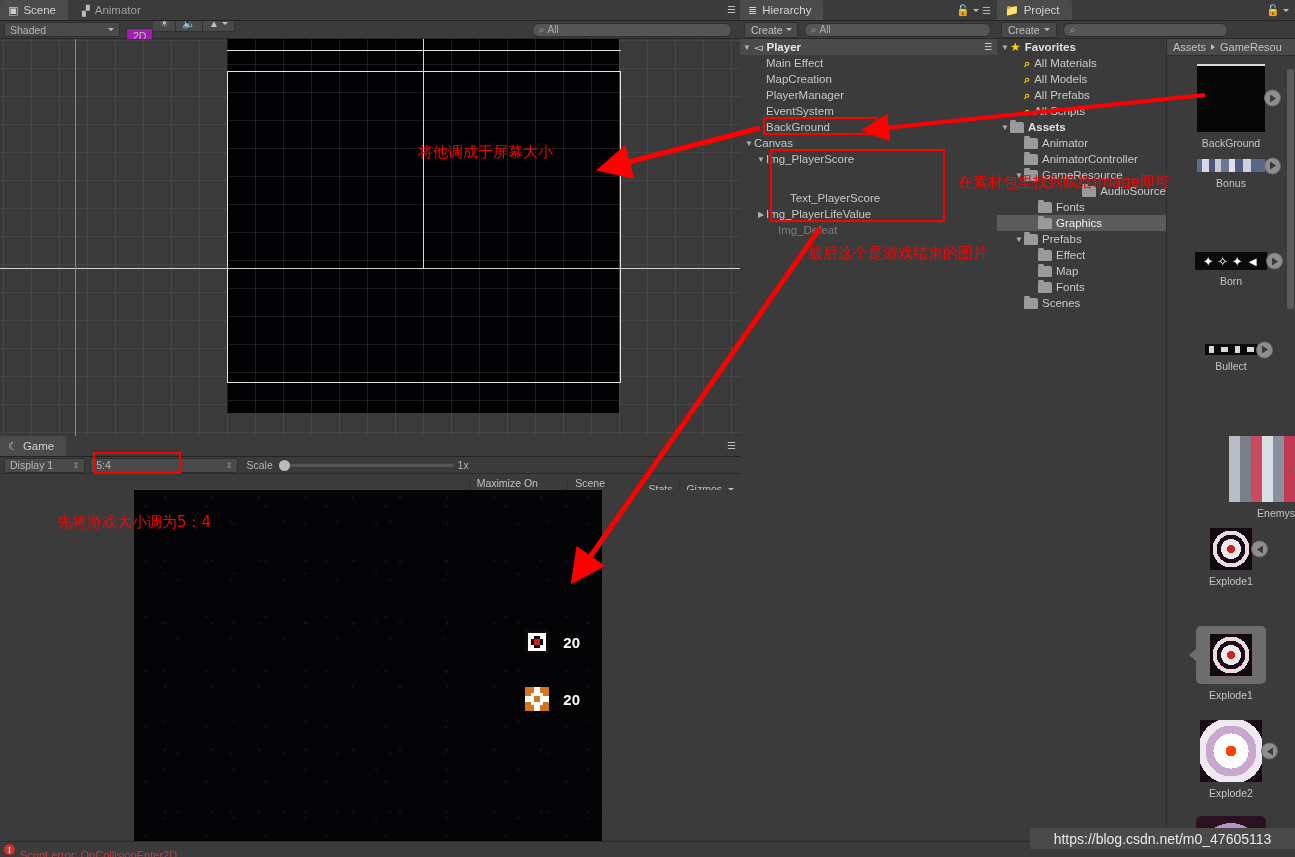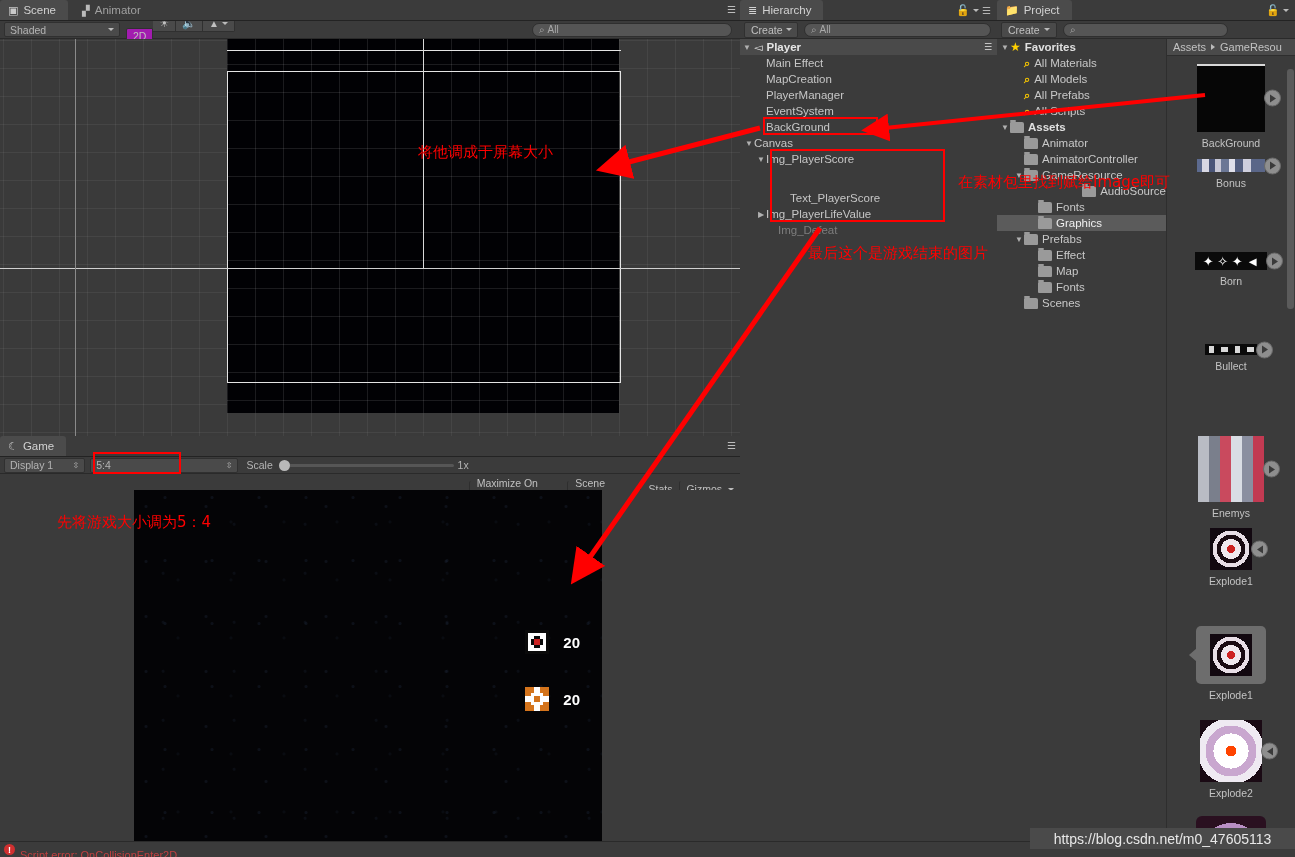--- a/index.html
+++ b/index.html
@@ -520,21 +520,21 @@
                   <span style="width:5px;height:7px;background:#d8d8d8;"></span>
                   <span style="width:7px;height:5px;background:#d8d8d8;"></span>
                 </div>
               </div>
               <div class="playBadge">
                 <i></i>
               </div>
             </div>
             <div class="assetLabel">Bullect</div>
           </div>
-          <div class="assetCell" style="left: 0px; top: 380px;">
+          <div class="assetCell" style="left: 0px; top: 380px; align-items: flex-end;">
             <div style="position: relative;">
               <div class="assetThumb">
                 <div style="width:66px;height:66px;background:#111;background-image:repeating-linear-gradient(90deg,#b9bcc4 0 11px,#7a7f8c 11px 22px,#c94a5e 22px 33px,#d9dde4 33px 44px,#8a8fa0 44px 55px,#c23a52 55px 66px),repeating-linear-gradient(0deg,rgba(0,0,0,0) 0 33px,#3d9c4a 33px 44px,#dd8d22 44px 55px,#c2366b 55px 66px);background-blend-mode:normal,overlay;"></div>
               </div>
               <div class="playBadge">
                 <i></i>
               </div>
             </div>
             <div class="assetLabel">Enemys</div>
           </div>

